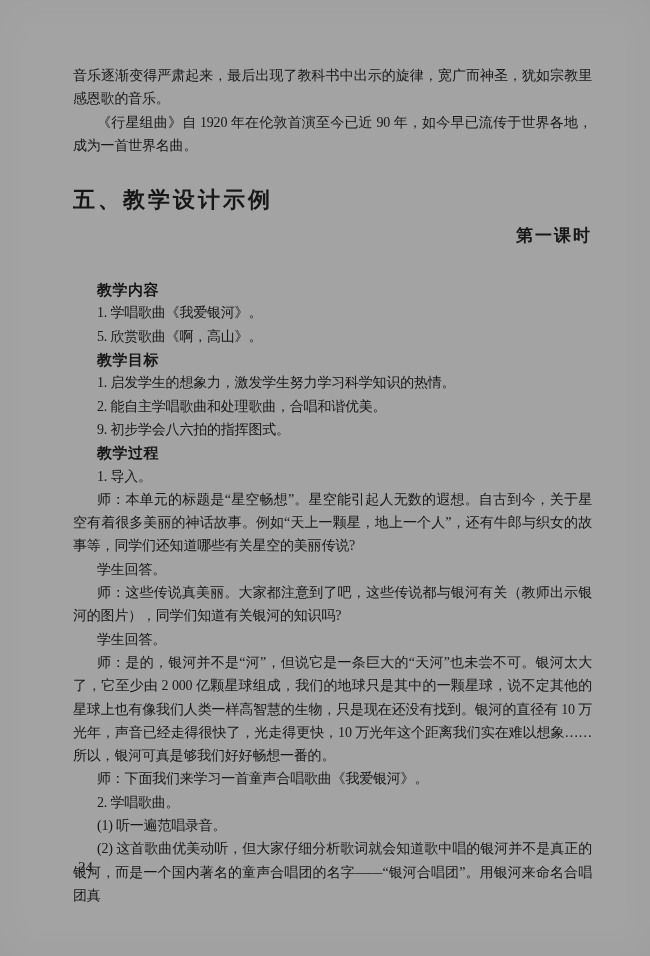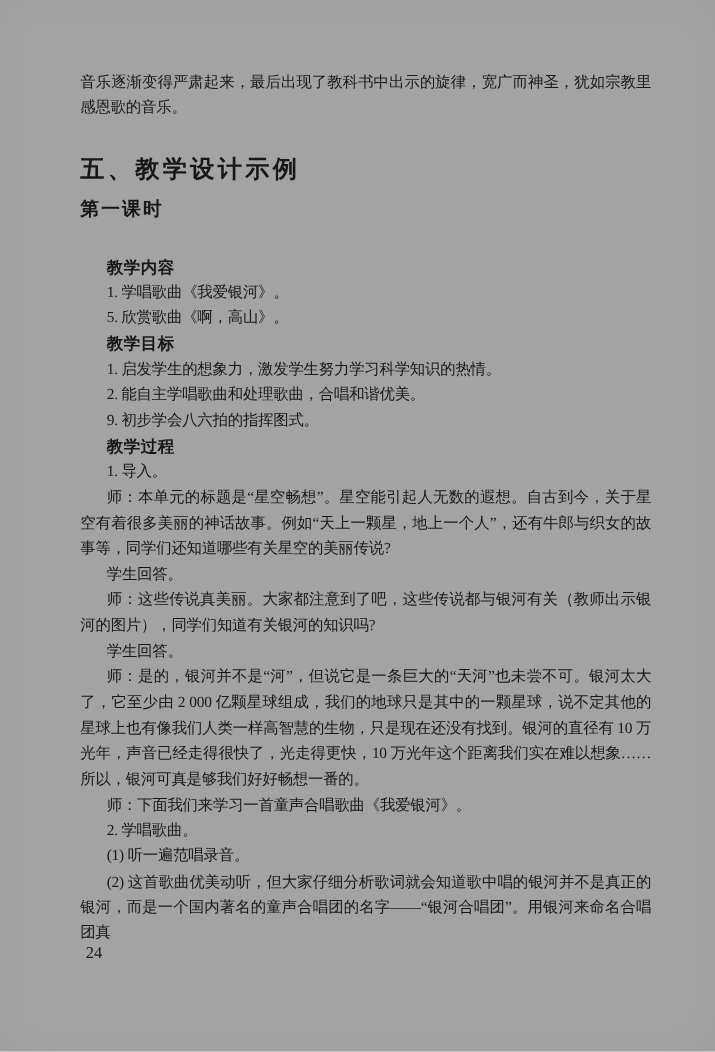--- a/index.html
+++ b/index.html
@@ -43,21 +43,21 @@
     font-size: 22px;
     line-height: 30px;
     letter-spacing: 3px;
   }
   .sub-heading {
     margin: 9px 0 0 0;
     font-family: "Liberation Sans", sans-serif;
     font-weight: 700;
     font-size: 17px;
     line-height: 24px;
-    text-align: left;
+    text-align: right;
     letter-spacing: 2px;
   }
   .block-title {
     margin: 0;
     font-family: "Liberation Sans", sans-serif;
     font-weight: 700;
     font-size: 15px;
     line-height: 23.3px;
     text-indent: 24px;
     letter-spacing: 0.5px;
@@ -75,20 +75,21 @@
     color: #171717;
   }
 </style>
 </head>
 <body>
 
 <div class="page">
   <div class="content">
 
     <p class="para noindent">音乐逐渐变得严肃起来，最后出现了教科书中出示的旋律，宽广而神圣，犹如宗教里感恩歌的音乐。</p>
+    <p class="para">《行星组曲》自 1920 年在伦敦首演至今已近 90 年，如今早已流传于世界各地，成为一首世界名曲。</p>
 
     <h1 class="main-heading">五、教学设计示例</h1>
     <h2 class="sub-heading">第一课时</h2>
 
     <h3 class="block-title first-block">教学内容</h3>
     <p class="para">1. 学唱歌曲《我爱银河》。</p>
     <p class="para">5. 欣赏歌曲《啊，高山》。</p>
 
     <h3 class="block-title">教学目标</h3>
     <p class="para">1. 启发学生的想象力，激发学生努力学习科学知识的热情。</p>

